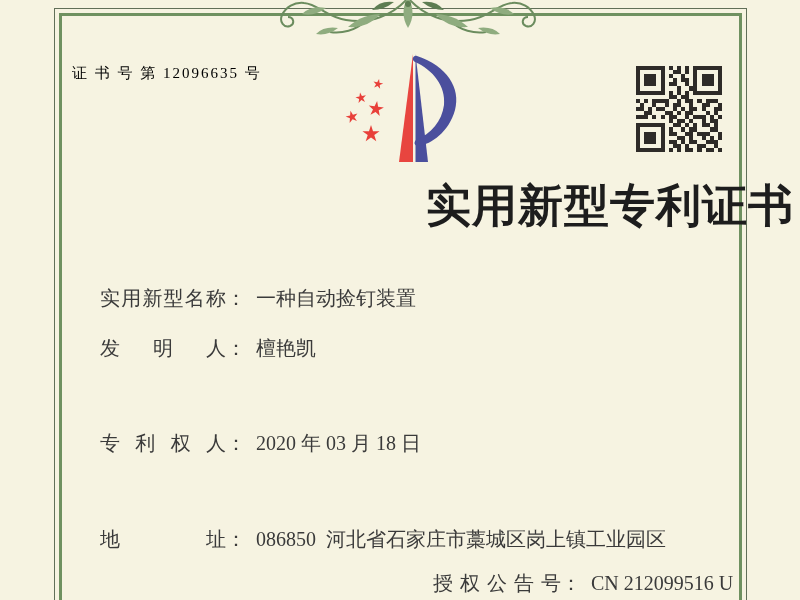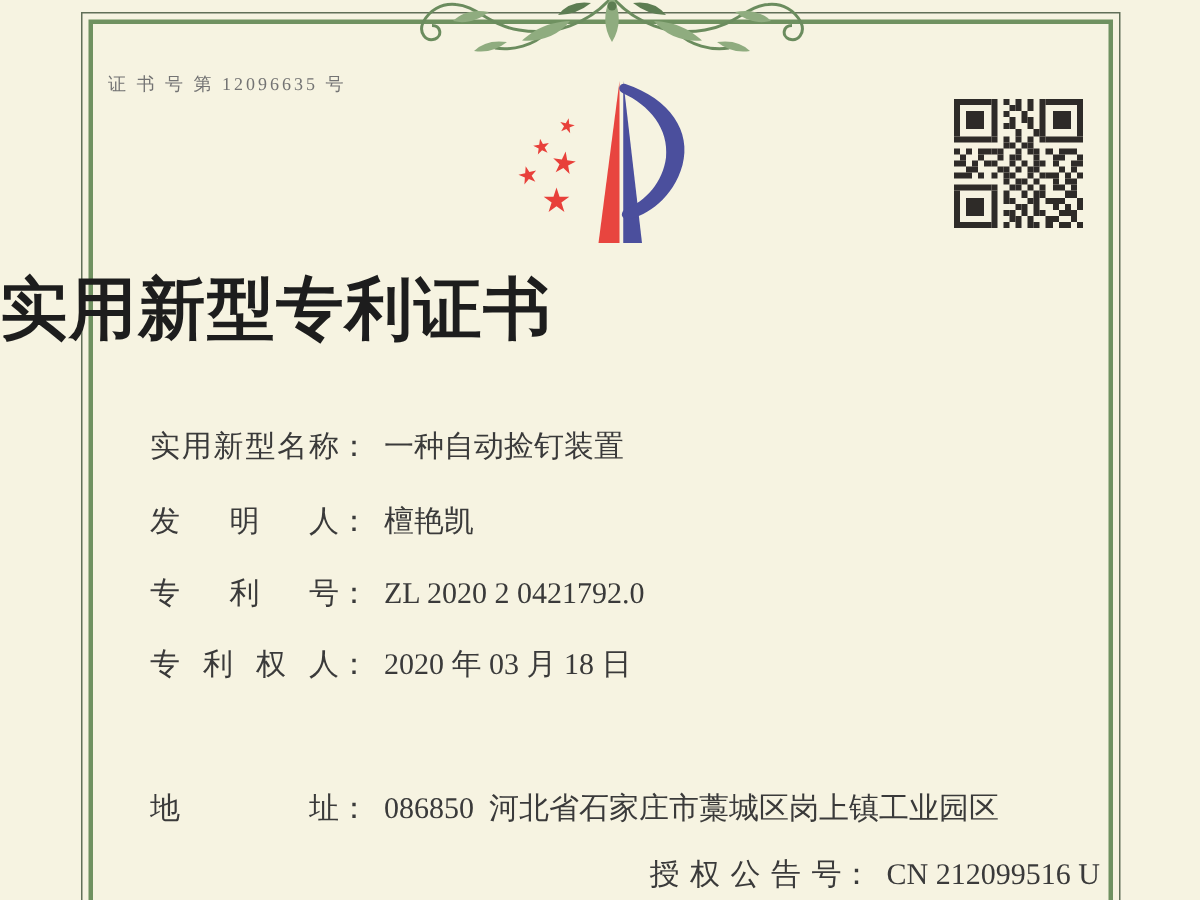--- a/index.html
+++ b/index.html
@@ -13,32 +13,32 @@
   .frame-outer {
     position:absolute; left:54px; right:53px; top:8px; bottom:-14px;
     border:1px solid #616f58;
   }
   .frame-inner {
     position:absolute; left:59px; right:58px; top:13px; bottom:-14px;
     border:3px solid #6f9160;
   }
   .ornament { position:absolute; left:268px; top:-4px; }
   .cert-no {
-    position:absolute; left:72px; top:48px;
-    font-size:12px; letter-spacing:2px; color:#737373;
+    position:absolute; left:72px; top:64px;
+    font-size:15px; letter-spacing:2px; color:#000000;
   }
   .logo { position:absolute; left:335px; top:50px; }
   .qr {
     position:absolute; left:636px; top:66px; width:86px; height:86px;
     display:grid; grid-template-columns:repeat(21,1fr); grid-auto-rows:1fr;
   }
   .qr .qm { background:#2e2b28; }
   .title {
-    position:absolute; left:0; right:20px; top:176px;
-    text-align:left; font-size:45px; font-weight:bold;
+    position:absolute; left:0; right:6px; top:176px;
+    text-align:right; font-size:45px; font-weight:bold;
     letter-spacing:1px; color:#1d1d1d;
   }
   .row { position:absolute; left:100px; font-size:20px; line-height:26px; white-space:nowrap; }
   .flabel {
     display:inline-block; width:126px; vertical-align:top;
     text-align:justify; text-align-last:justify;
   }
   .colon { display:inline-block; }
   .fvalue { margin-left:10px; white-space:pre; }
   .bottom-row { left:85px; width:660px; }
@@ -539,23 +539,20 @@
     </div>
 
   <div class="title">实用新型专利证书</div>
 
   <div class="row" style="top:285px">
     <span class="flabel">实用新型名称</span><span class="colon">：</span><span class="fvalue">一种自动捡钉装置</span>
   </div>
   <div class="row" style="top:335px">
     <span class="flabel">发明人</span><span class="colon">：</span><span class="fvalue">檀艳凯</span>
   </div>
-  <div class="row" style="top:383px">
-    <span class="flabel">专利号</span><span class="colon">：</span><span class="fvalue">ZL 2020 2 0421792.0</span>
-  </div>
   <div class="row" style="top:430px">
     <span class="flabel">专利权人</span><span class="colon">：</span><span class="fvalue">2020 年 03 月 18 日</span>
   </div>
   <div class="row" style="top:526px">
     <span class="flabel">地址</span><span class="colon">：</span><span class="fvalue">086850  河北省石家庄市藁城区岗上镇工业园区</span>
   </div>
 
   <div class="row bottom-row" style="top:570px">
     <span class="grant-no-group">
       <span class="flabel">授权公告号</span><span class="colon">：</span><span class="fvalue">CN 212099516 U</span>

